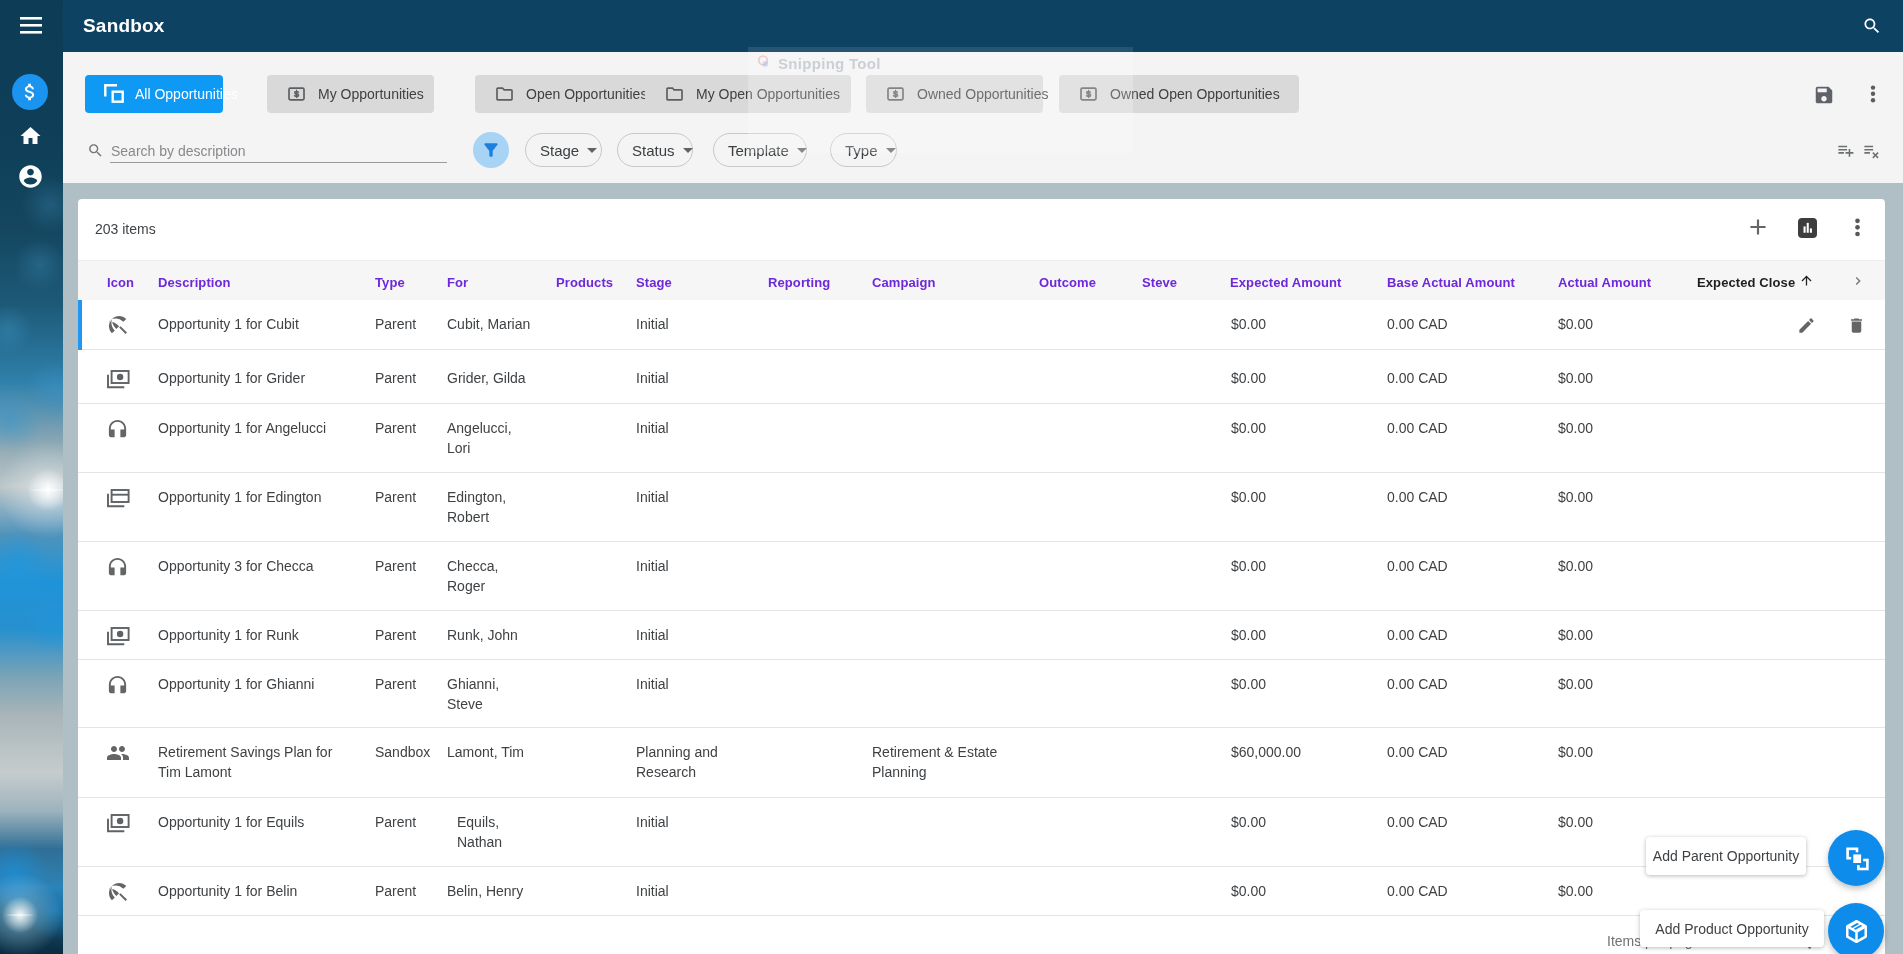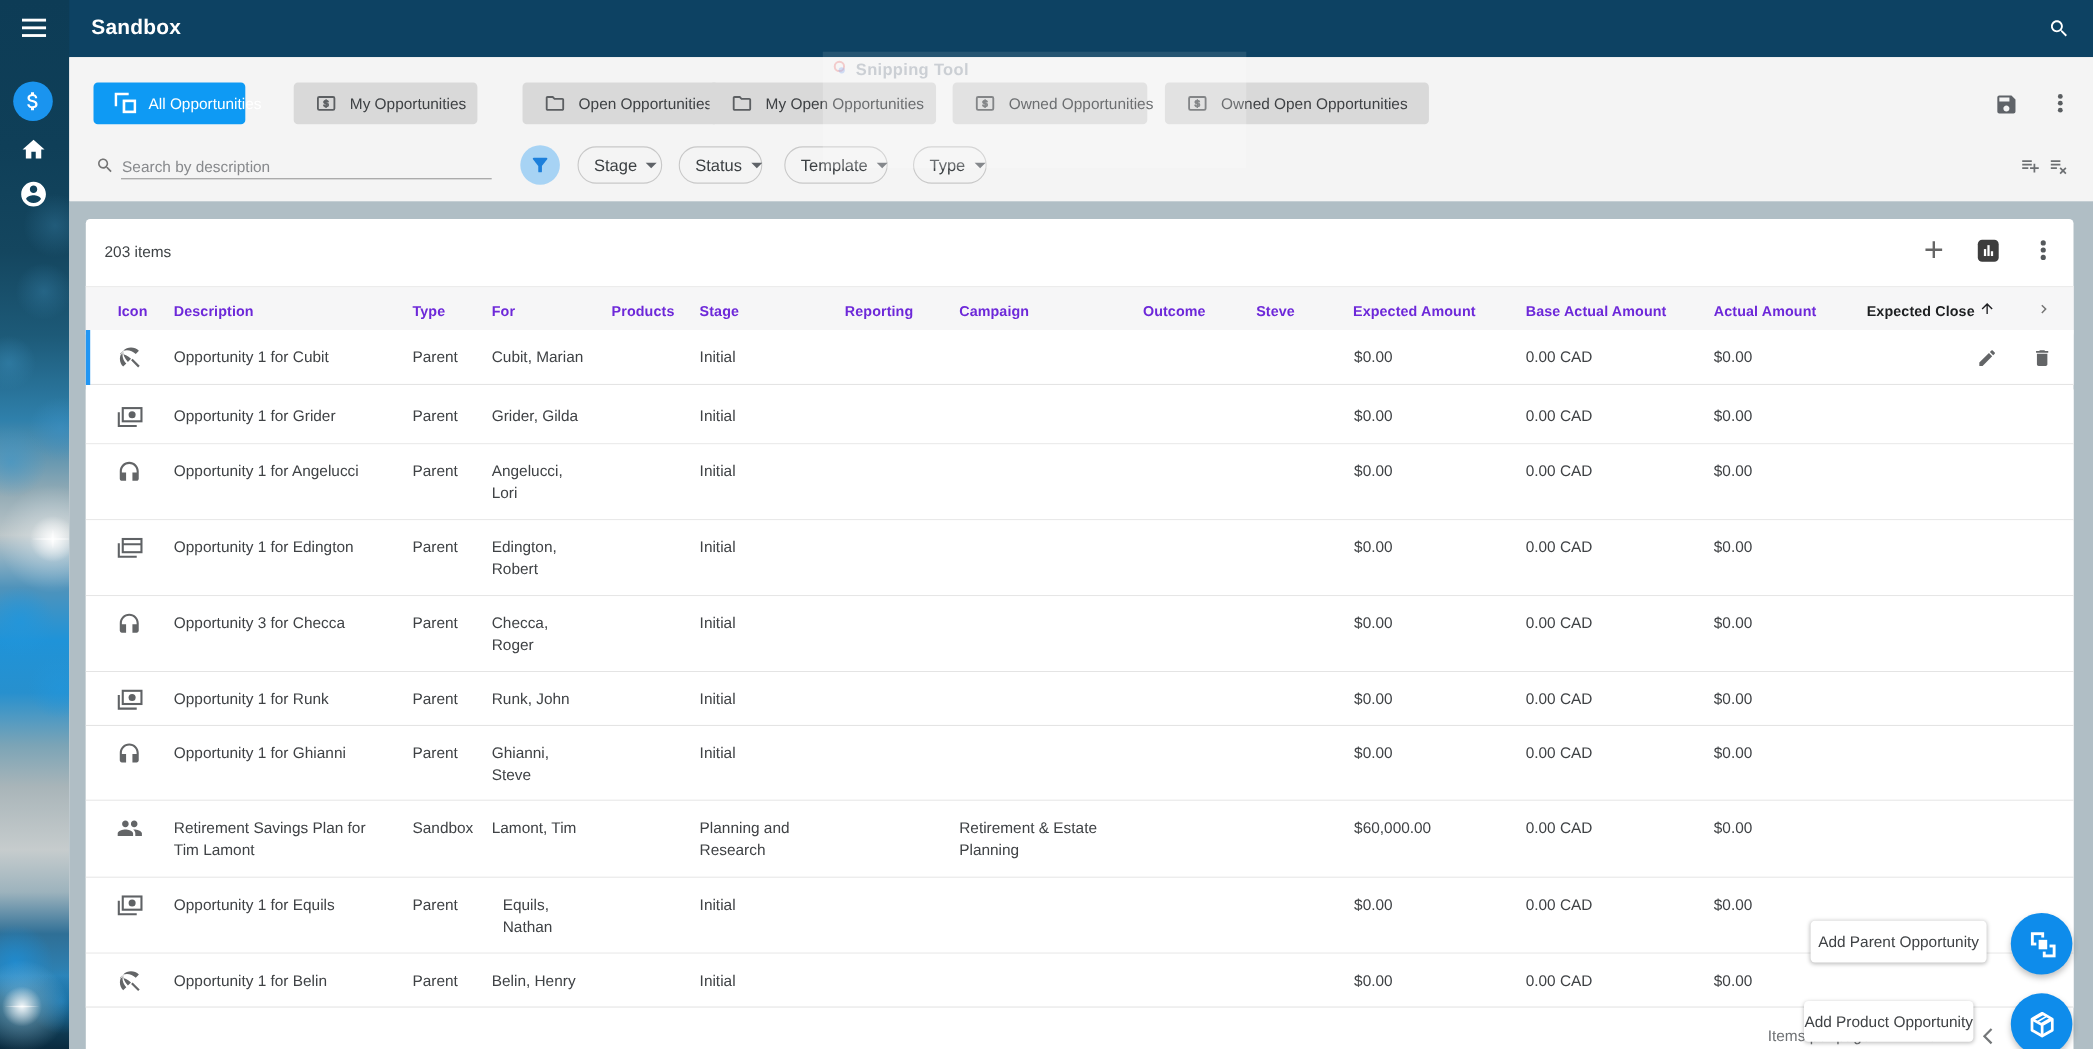--- a/index.html
+++ b/index.html
@@ -359,21 +359,21 @@
 
 <div id="snipTop" class="abs"></div>
 <div id="snip" class="abs"></div>
 <svg class="abs" style="left:756px;top:54px" width="17" height="17" viewBox="0 0 24 24">
     <circle cx="10" cy="9" r="6" fill="none" stroke="rgba(240,160,160,.5)" stroke-width="2.5"></circle>
     <circle cx="13" cy="14" r="4" fill="rgba(150,180,240,.4)"></circle>
   </svg>
 <div id="sniptext" class="abs">Snipping Tool</div>
 
 <div class="tip" style="left:1646px;top:837px;width:160px;height:38px;">Add Parent Opportunity</div>
-<div class="tip" style="left:1640px;top:910px;width:154px;height:37px;">Add Product Opportunity</div>
+<div class="tip" style="left:1640px;top:910px;width:184px;height:37px;">Add Product Opportunity</div>
 <div class="fab" style="left:1828px;top:830px;">
   <svg width="28" height="28" viewBox="0 0 28 28" fill="none">
     <rect x="5.6" y="4.8" width="9.4" height="9.4" stroke="#fff" stroke-width="2.6"></rect>
     <rect x="16.4" y="16" width="9" height="9" stroke="#fff" stroke-width="2.6"></rect>
     <rect x="9.2" y="8.3" width="12" height="12.8" fill="#0e8ceb"></rect>
     <rect x="11.3" y="10.4" width="7.8" height="8.6" fill="#fff"></rect>
   </svg>
 </div>
 <div class="fab" style="left:1828px;top:903px;">
   <svg width="27" height="27" viewBox="0 0 24 24" fill="none">

